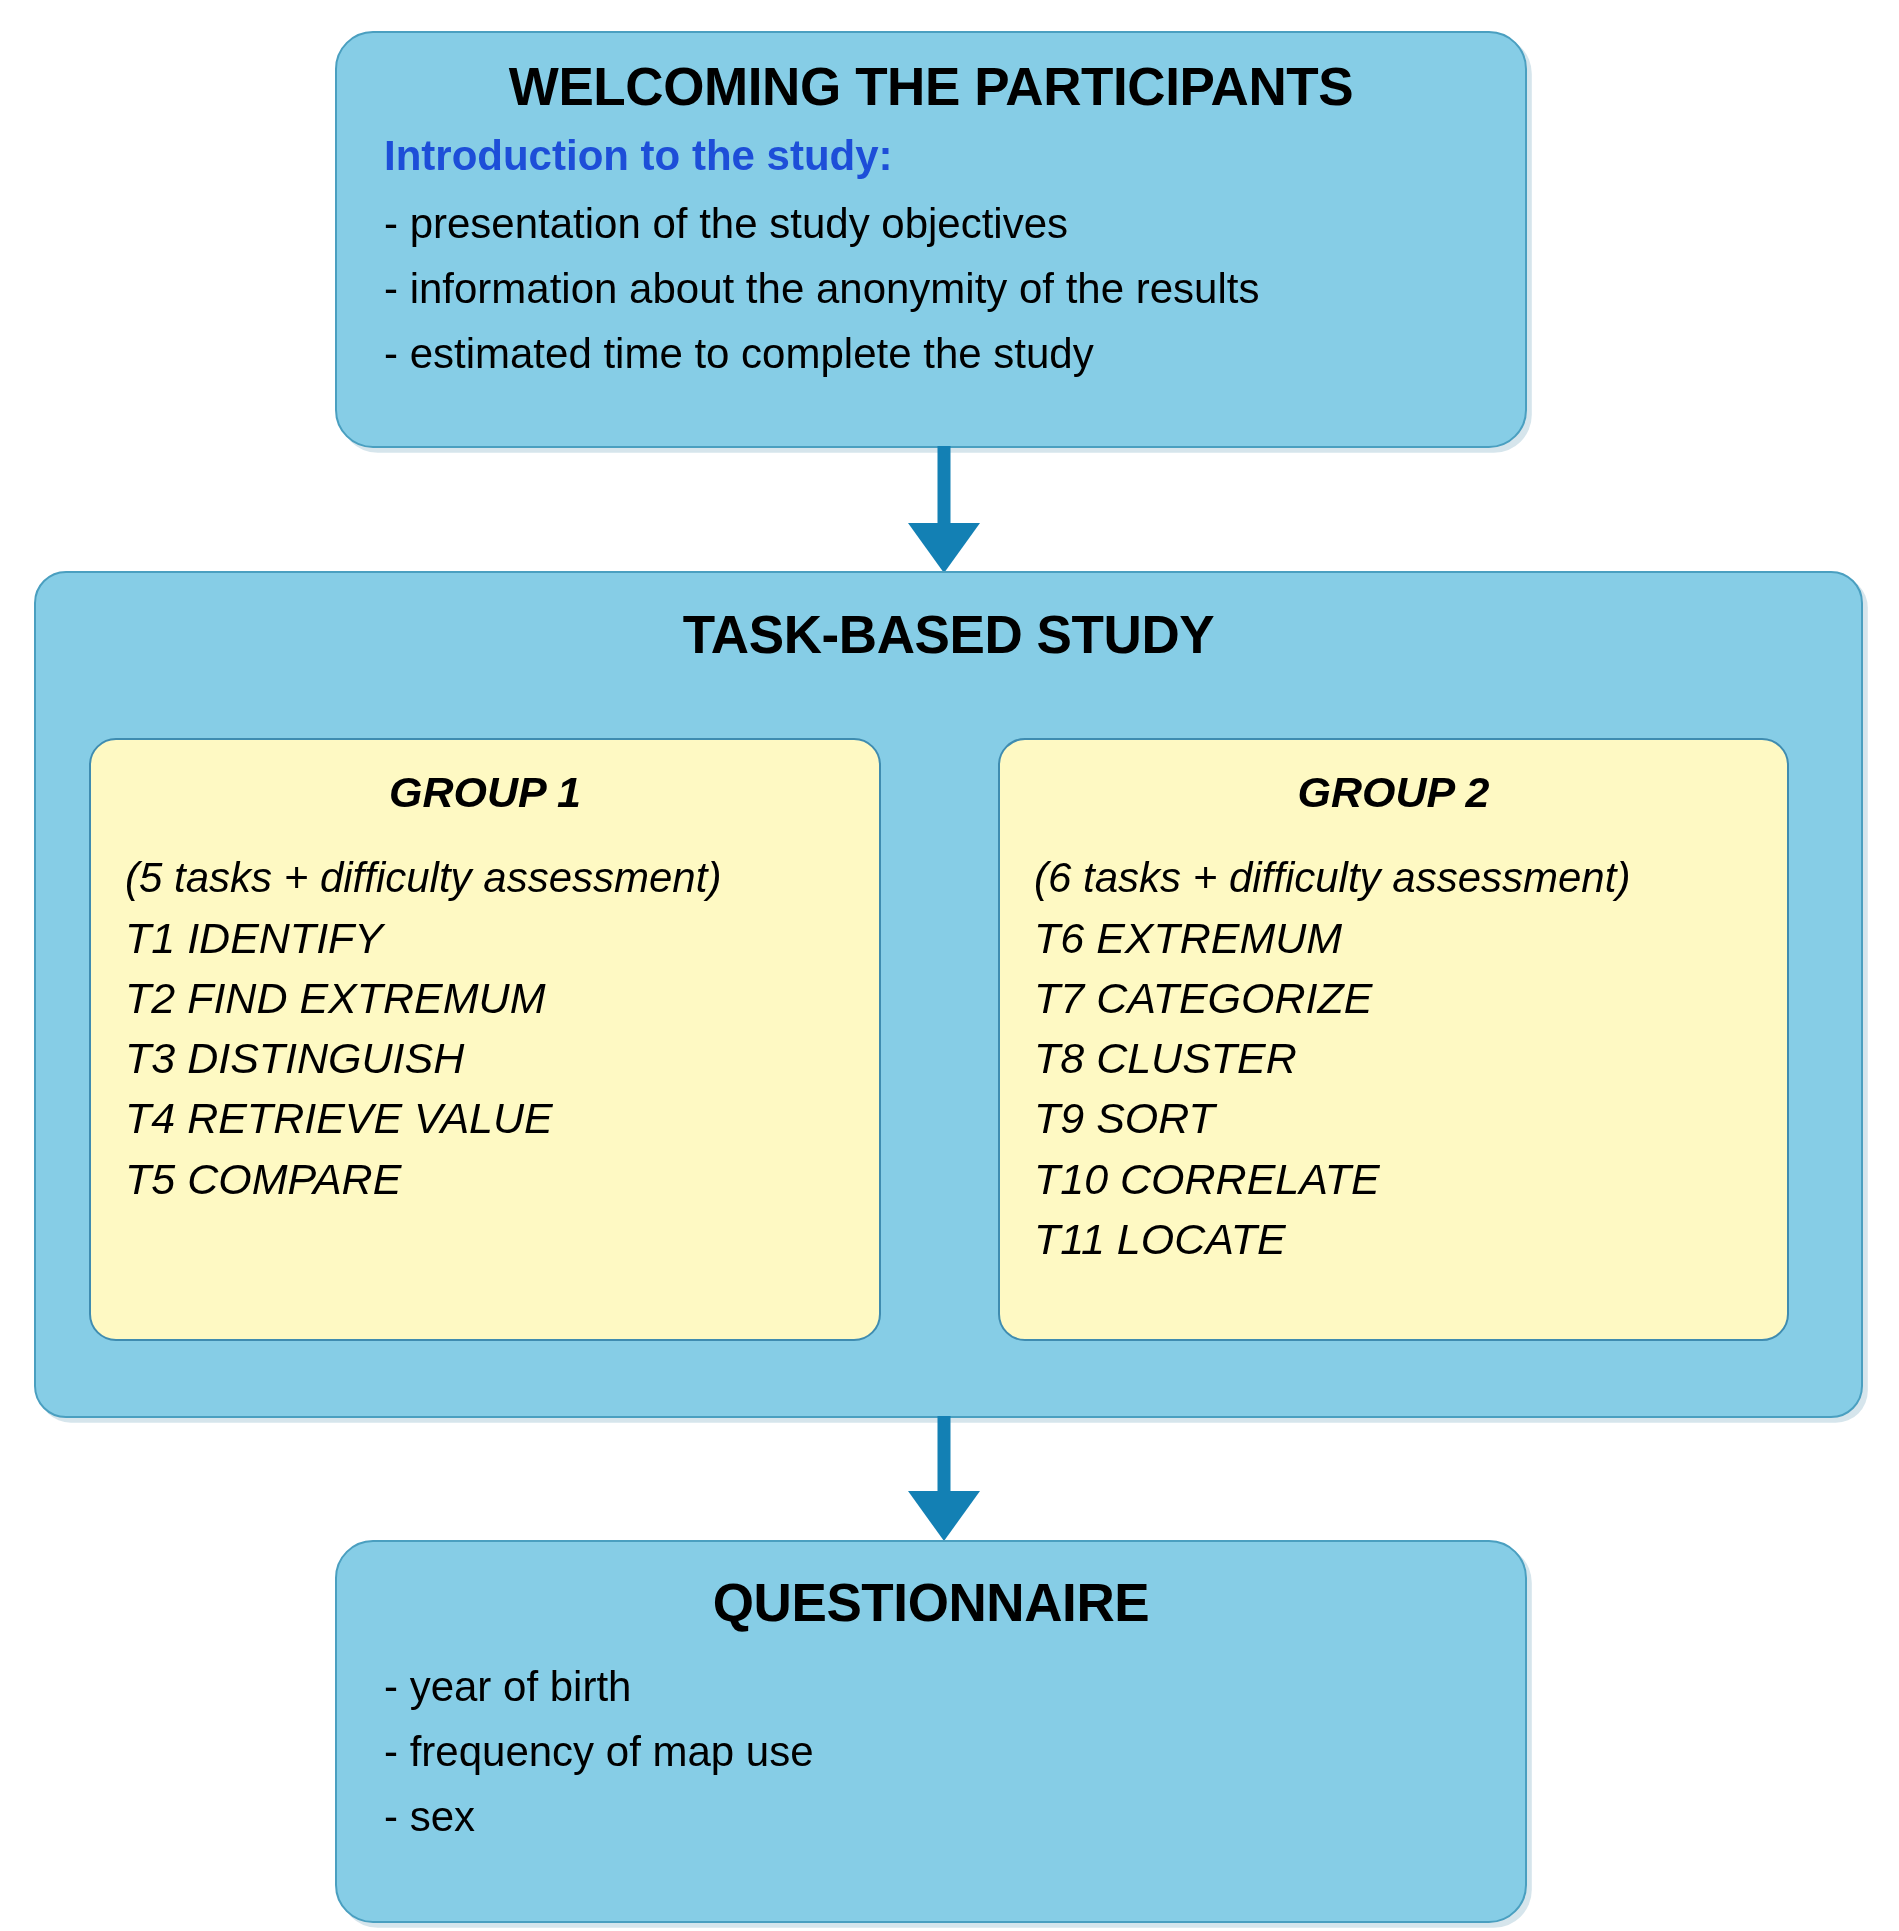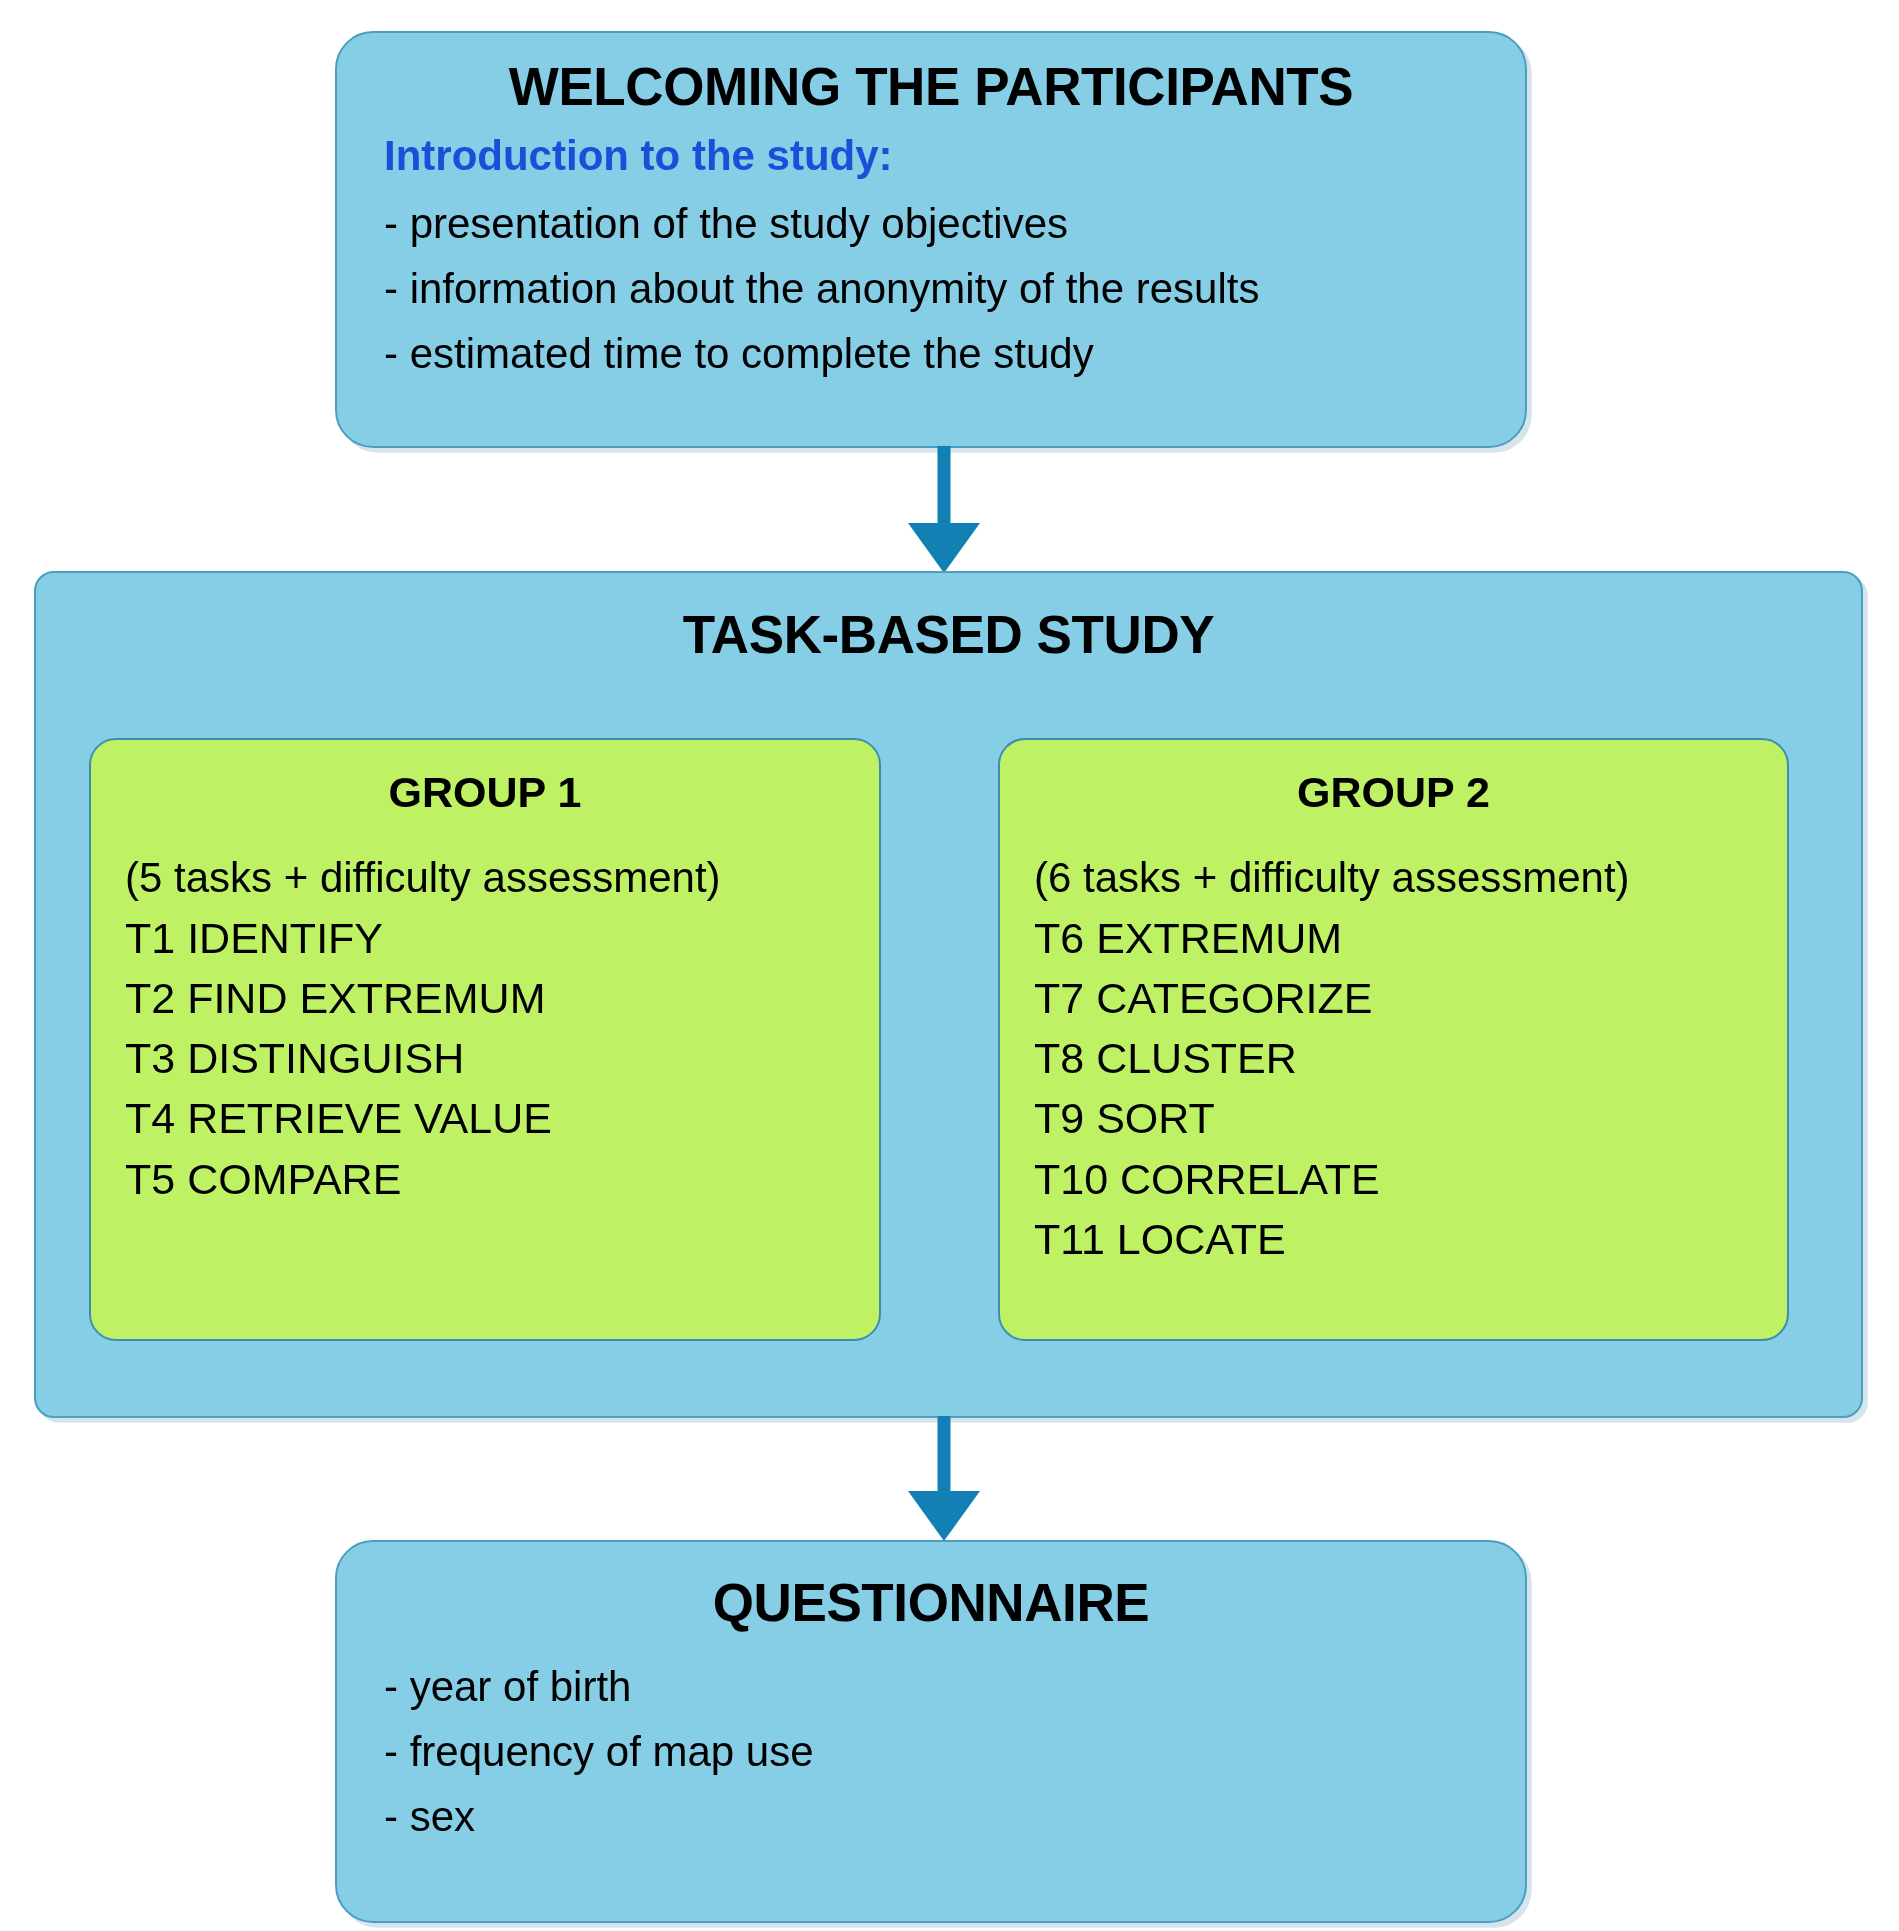--- a/index.html
+++ b/index.html
@@ -24,28 +24,29 @@
   
   .box {
     position: absolute;
     background: #86cde6;
     border: 2.4px solid #4a9fc0;
     border-radius: 38px;
     box-sizing: border-box;
     box-shadow: 4.8px 4.8px 0 rgba(30,110,150,0.18);
   }
   .box.outer {
-    border-radius: 20px;
+    border-radius: 32px;
   }
   .inner-box {
     position: absolute;
-    background: #bef264;
+    background: #fef9c3;
     border: 2.4px solid #3f8cb0;
     border-radius: 27px;
     box-sizing: border-box;
+    font-style: italic;
   }
 
   
   .box-title {
     text-align: center;
     font-weight: bold;
     font-size: 53px;
     letter-spacing: -0.4px;
     line-height: 1.0;
     color: #000000;

